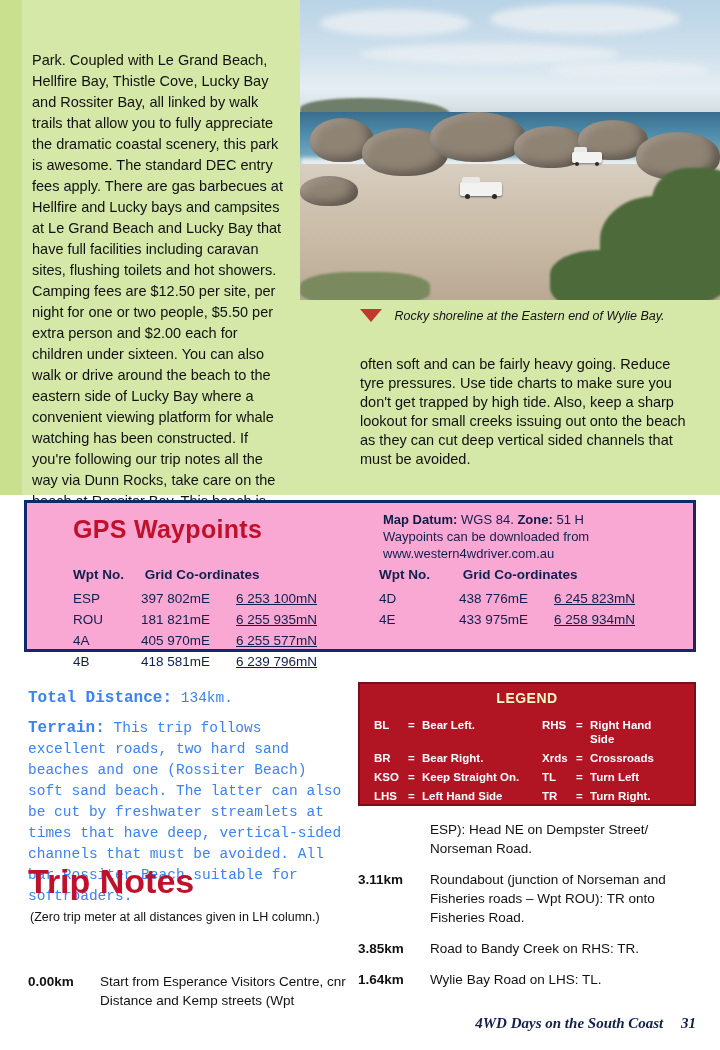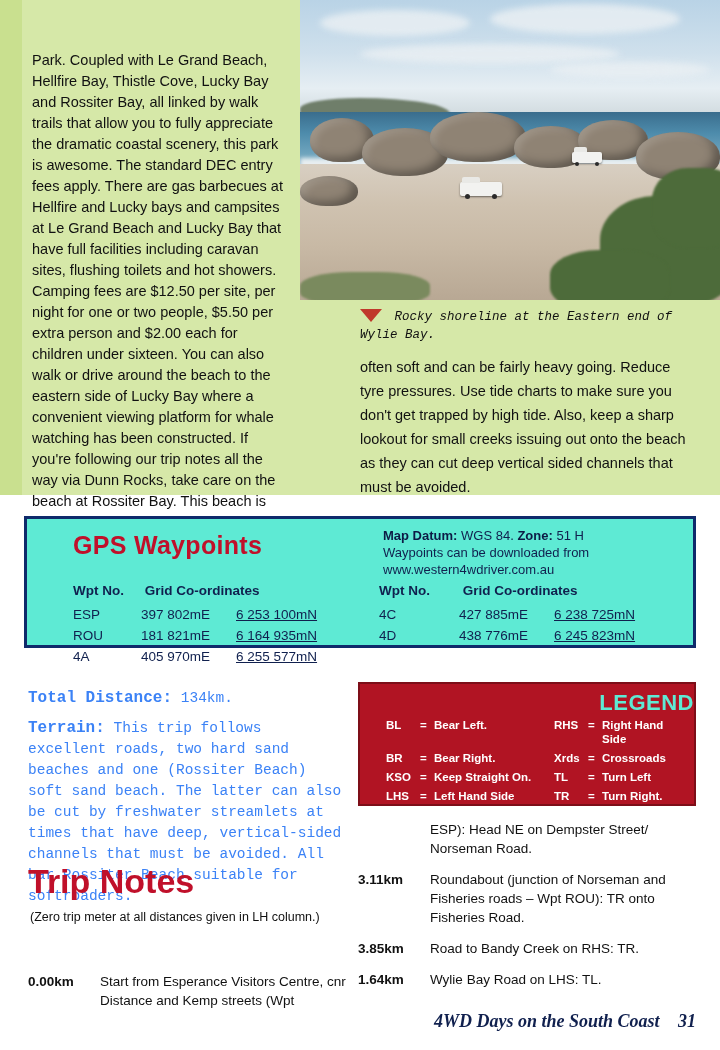--- a/index.html
+++ b/index.html
@@ -70,38 +70,38 @@
   .caption-row {
     position:absolute; left:360px; top:306px; width:350px;
   }
   .caption-tri {
     display:inline-block; width:0;height:0;
     border-left:11px solid transparent; border-right:11px solid transparent;
     border-top:13px solid #c0392b;
     vertical-align:middle; margin-right:8px;
   }
   .caption-text {
-    display:inline; font-style:italic; font-size:12.5px; color:#111;font-family:Liberation Mono, monospace;
+    display:inline; font-style:italic; font-size:12.5px; color:#111;
   }
 
   
   .col-left {
     position:absolute; left:32px; top:50px; width:258px;
     font-size:14.5px; line-height:21px; color:#111;
   }
   .col-right {
     position:absolute; left:360px; top:355px; width:330px;
-    font-size:14.5px; line-height:24px; color:#111;
+    font-size:14.5px; line-height:19px; color:#111;
   }
   .col-left p, .col-right p { margin:0; }
 
   
   .gps-box {
-    position:absolute; left:24px; top:500px; width:672px; height:132px;
-    background:#5eead4; border:3px solid #0f2a6b;margin-top:16px;
+    position:absolute; left:24px; top:500px; width:672px; height:152px;
+    background:#f9a8d4; border:3px solid #0f2a6b;
   }
   .gps-title {
     position:absolute; left:46px; top:12px;
     font-size:25px; font-weight:bold; color:#c0102a;
     font-family:"Liberation Sans", sans-serif; letter-spacing:.3px;
   }
   .datum {
     position:absolute; left:356px; top:8px; width:300px;
     font-size:13px; line-height:17px; color:#10204e;
   }
@@ -123,25 +123,25 @@
   }
   .dist-block b { font-size:16px; }
   .terrain { margin-top:9px; }
 
   
   .legend-box {
     position:absolute; left:358px; top:682px; width:338px; height:124px;
     background:#b11423; border:2px solid #7d0e18;
   }
   .legend-title {
-    text-align:right; color:#5eead4; font-weight:bold; font-size:22px;
+    text-align:center; color:#fef9c3; font-weight:bold; font-size:14px;
     margin-top:6px; letter-spacing:.5px;
   }
   .legend-grid {
-    position:absolute; left:26px; top:34px; width:314px;
+    position:absolute; left:14px; top:34px; width:314px;
     display:grid; grid-template-columns: 34px 14px 120px 34px 14px 84px;
     row-gap:5px; font-size:11.5px; color:#ffffff; font-weight:bold;
   }
   .legend-grid span { line-height:14px; }
 
   
   .trip-title {
     position:absolute; left:28px; top:862px;
     font-size:34px; font-weight:bold; color:#c0102a;
   }
@@ -159,21 +159,21 @@
   }
   .note { display:flex; margin-bottom:12px; }
   .note .km { width:72px; font-weight:bold; flex:none; }
   .note .tx { flex:1; }
   .note.cont .km { visibility:hidden; }
 
   
   .footer {
     position:absolute; right:24px; bottom:18px;
     font-family:"Liberation Serif", serif;
-    font-style:italic; font-weight:bold; font-size:18px; color:#10204e;
+    font-style:italic; font-weight:bold; font-size:15px; color:#10204e;
   }
   .footer .pg { font-style:italic; margin-left:14px; }
 </style>
 </head>
 <body>
 
 <div class="top-panel">
   <div class="green-left-strip"></div>
 
   <div class="photo">
@@ -238,37 +238,40 @@
 
   <div class="wpt-head" style="left:46px; top:64px;">
     <span class="c1" style="display:inline-block;width:68px;">Wpt No.</span>
     <span>Grid Co-ordinates</span>
   </div>
   <div class="wpt-table" style="left:46px; top:88px;">
     <div class="row">
       <span class="c1">ESP</span><span class="c2">397 802mE</span><span class="c3">6 253 100mN</span>
     </div>
     <div class="row">
-      <span class="c1">ROU</span><span class="c2">181 821mE</span><span class="c3">6 164 935mN</span>
+      <span class="c1">ROU</span><span class="c2">181 821mE</span><span class="c3">6 255 935mN</span>
     </div>
     <div class="row">
       <span class="c1">4A</span><span class="c2">405 970mE</span><span class="c3">6 255 577mN</span>
+    </div>
+    <div class="row">
+      <span class="c1">4B</span><span class="c2">418 581mE</span><span class="c3">6 239 796mN</span>
     </div>
   </div>
 
   <div class="wpt-head" style="left:352px; top:64px;">
     <span style="display:inline-block;width:80px;">Wpt No.</span>
     <span>Grid Co-ordinates</span>
   </div>
   <div class="wpt-table" style="left:352px; top:88px;">
     <div class="row">
-      <span class="c1" style="width:80px;">4C</span><span class="c2">427 885mE</span><span class="c3">6 238 725mN</span>
-    </div>
-    <div class="row">
       <span class="c1" style="width:80px;">4D</span><span class="c2">438 776mE</span><span class="c3">6 245 823mN</span>
+    </div>
+    <div class="row">
+      <span class="c1" style="width:80px;">4E</span><span class="c2">433 975mE</span><span class="c3">6 258 934mN</span>
     </div>
   </div>
 </div>
 
 <div class="dist-block">
   <div>
     <b>Total Distance:</b>
     <span>134km.</span>
   </div>
   <div class="terrain">

